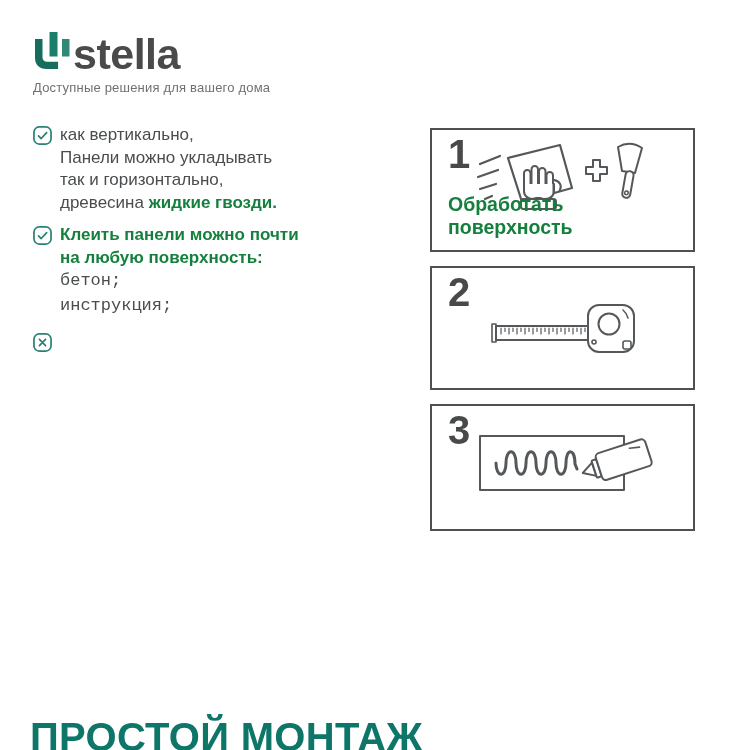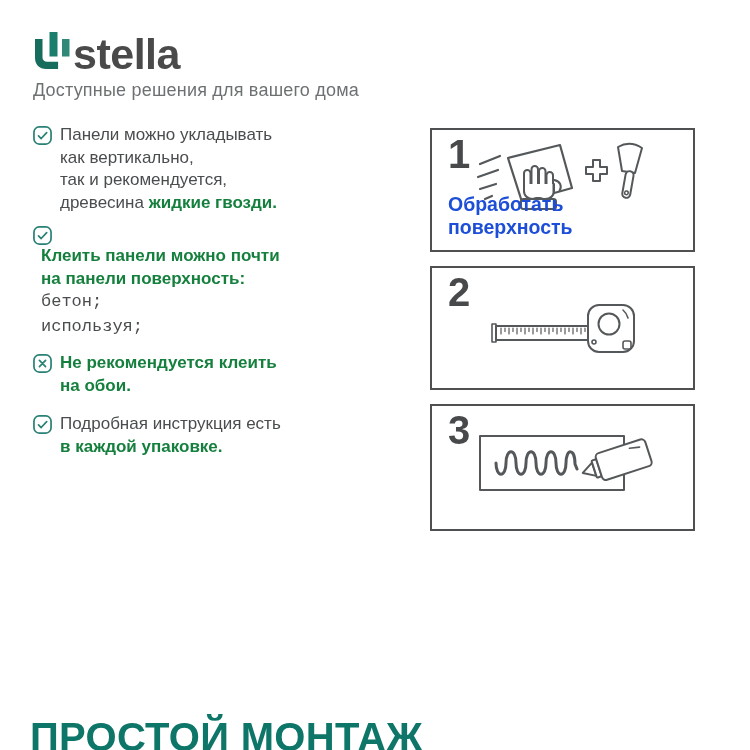--- a/index.html
+++ b/index.html
@@ -5,41 +5,41 @@
   html,body{margin:0;padding:0;}
   body{width:750px;height:750px;background:#ffffff;overflow:hidden;
        font-family:"Liberation Sans","DejaVu Sans",sans-serif;-webkit-font-smoothing:antialiased;}
   .page{position:relative;width:750px;height:648px;background:#ffffff;}
 
   
   .brand{position:absolute;left:30px;top:26px;width:400px;height:70px;}
   .logo-icon{position:absolute;left:3px;top:5px;}
   .brand-name{position:absolute;left:43px;top:-4px;font-size:43px;font-weight:700;
               letter-spacing:-0.5px;color:#4a4a4a;line-height:64px;}
-  .tagline{position:absolute;left:3px;top:54px;font-size:18px;color:#6e7173;letter-spacing:0.2px;}
+  .tagline{position:absolute;left:3px;top:54px;font-size:13px;color:#6e7173;letter-spacing:0.2px;}
 
   
   .bullets{position:absolute;left:33px;top:124px;width:360px;}
   .bullet{display:flex;align-items:flex-start;}
   .bullet.m1{margin-bottom:10px;}
-  .bullet.m2{margin-bottom:13px;flex-direction:column;}
+  .bullet.m2{margin-bottom:13px;}
   .bullet.m3{margin-bottom:16px;}
   .bicon{flex:0 0 19px;height:19px;margin-top:2px;}
   .btext{margin-left:8px;font-size:17px;line-height:22.5px;color:#4a4d4f;}
   .btext .sub{line-height:24.5px;font-family:Liberation Mono, monospace;}
   .seg{white-space:pre-wrap;}
   .b{font-weight:700;color:#15803d;}
 
   
   .step-card{position:absolute;left:430px;width:261px;border:2px solid #4e5052;background:#fff;}
   .card-1{top:128px;height:120px;}
   .card-2{top:266px;height:120px;}
   .card-3{top:404px;height:123px;}
   .step-number{position:absolute;left:16px;top:2px;font-size:40px;font-weight:700;color:#47494b;}
-  .step-label{position:absolute;left:16px;bottom:11px;font-size:19.5px;font-weight:700;color:#1d4ed8;}
+  .step-label{position:absolute;left:16px;bottom:11px;font-size:19.5px;font-weight:700;color:#15803d;}
   .icon-wrap{position:absolute;}
   .card-1 .icon-wrap{left:36px;top:6px;}
   .card-2 .icon-wrap{left:52px;top:32px;}
   .card-3 .icon-wrap{left:44px;top:26px;}
 
   
   .footer-title{position:absolute;left:30px;top:688px;font-size:40px;font-weight:700;
                 color:#0d7668;letter-spacing:0.3px;line-height:44px;}
 
   svg{display:block;}
@@ -64,67 +64,51 @@
   <section class="bullets">
 
     <div class="bullet m1">
       <span class="bicon">
         <svg width="19" height="19" viewBox="0 0 20 20">
           <rect x="1" y="1" width="18" height="18" rx="5.5" fill="none" stroke="#2a8175" stroke-width="1.8"></rect>
           <path d="M5.8 10.4 l2.8 2.8 L14.4 7" fill="none" stroke="#2a8175" stroke-width="1.8" stroke-linecap="round" stroke-linejoin="round"></path>
         </svg>
       </span>
       <div class="btext">
+        <div><span class="seg">как вертикально,</span></div>
         <div><span class="seg">Панели можно укладывать</span></div>
-        <div><span class="seg">как вертикально,</span></div>
-        <div><span class="seg">так и рекомендуется,</span></div>
+        <div><span class="seg">так и горизонтально,</span></div>
         <div><span class="seg">древесина </span><span class="seg b">жидкие гвозди.</span></div>
       </div>
     </div>
 
     <div class="bullet m2">
       <span class="bicon">
         <svg width="19" height="19" viewBox="0 0 20 20">
           <rect x="1" y="1" width="18" height="18" rx="5.5" fill="none" stroke="#2a8175" stroke-width="1.8"></rect>
           <path d="M5.8 10.4 l2.8 2.8 L14.4 7" fill="none" stroke="#2a8175" stroke-width="1.8" stroke-linecap="round" stroke-linejoin="round"></path>
         </svg>
       </span>
       <div class="btext">
         <div><span class="seg b">Клеить панели можно почти</span></div>
-        <div><span class="seg b">на панели поверхность:</span></div>
+        <div><span class="seg b">на любую поверхность:</span></div>
         <div class="sub"><span class="seg">бетон;</span></div>
-        <div class="sub"><span class="seg">используя;</span></div>
+        <div class="sub"><span class="seg">инструкция;</span></div>
       </div>
     </div>
 
     <div class="bullet m3">
       <span class="bicon">
         <svg width="19" height="19" viewBox="0 0 20 20">
           <rect x="1" y="1" width="18" height="18" rx="5.5" fill="none" stroke="#2a8175" stroke-width="1.8"></rect>
           <path d="M6.8 6.8 L13.2 13.2 M13.2 6.8 L6.8 13.2" fill="none" stroke="#2a8175" stroke-width="1.8" stroke-linecap="round"></path>
         </svg>
       </span>
-      <div class="btext">
-        <div><span class="seg b">Не рекомендуется клеить</span></div>
-        <div><span class="seg b">на обои.</span></div>
-      </div>
     </div>
 
-    <div class="bullet">
-      <span class="bicon">
-        <svg width="19" height="19" viewBox="0 0 20 20">
-          <rect x="1" y="1" width="18" height="18" rx="5.5" fill="none" stroke="#2a8175" stroke-width="1.8"></rect>
-          <path d="M5.8 10.4 l2.8 2.8 L14.4 7" fill="none" stroke="#2a8175" stroke-width="1.8" stroke-linecap="round" stroke-linejoin="round"></path>
-        </svg>
-      </span>
-      <div class="btext">
-        <div><span class="seg">Подробная инструкция есть</span></div>
-        <div><span class="seg b">в каждой упаковке.</span></div>
-      </div>
-    </div>
 
   </section>
 
   <section>
 
     <div class="step-card card-1">
       <div class="step-number">1</div>
       <div class="icon-wrap">
         <svg width="190" height="84" viewBox="0 0 190 84">
           <g stroke="#55585a" stroke-width="2.2" stroke-linecap="round" stroke-linejoin="round" fill="none">

